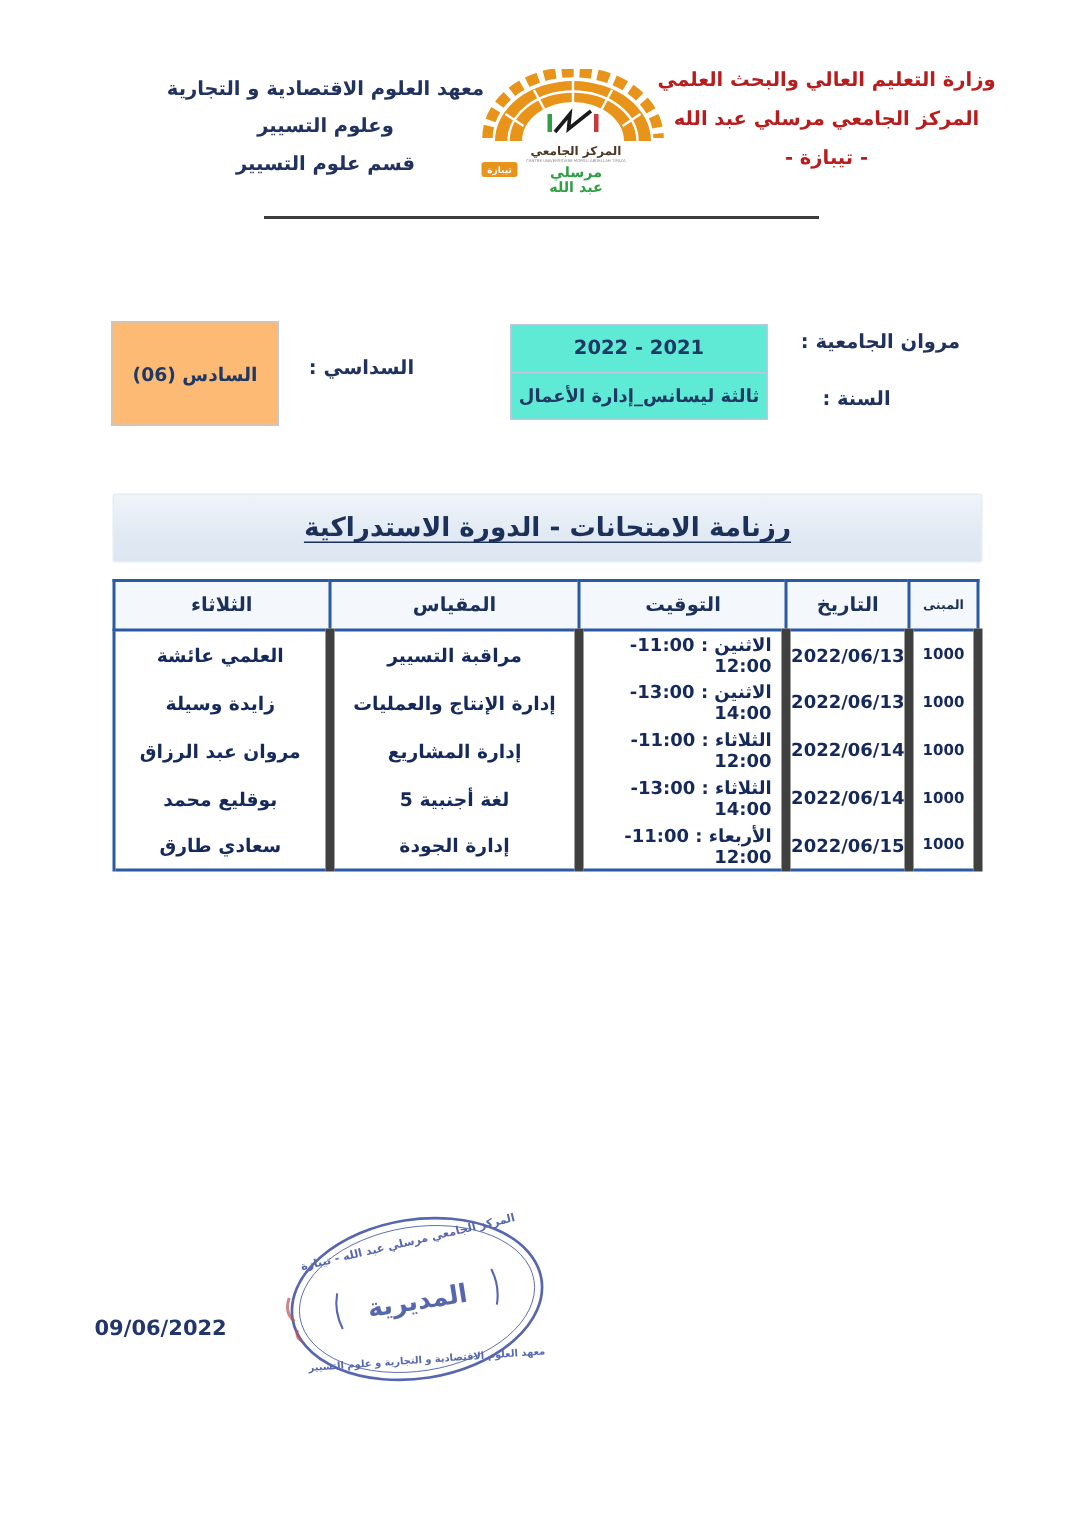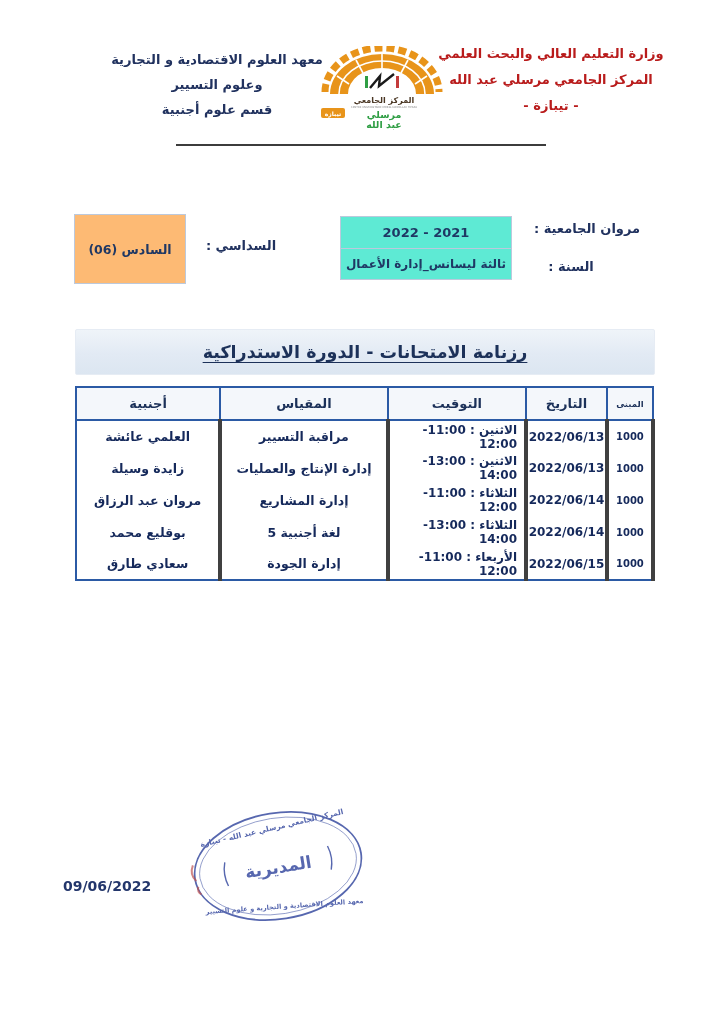--- a/index.html
+++ b/index.html
@@ -69,21 +69,21 @@
     text-decoration: underline; text-underline-offset: 4px;
   }
 
   
   .sched-table {
     position: absolute; top: 386px; left: 75px; width: 580px;
     border-collapse: collapse; direction: rtl;
     font-weight: bold; color: #15295b;
   }
   .sched-table th, .sched-table td {
-    border-right: 4px solid #404040; border-left: 2px solid #2b5aa5;
+    border-right: 6px solid #404040; border-left: 2px solid #2b5aa5;
   }
   .sched-table thead th {
     border: 2px solid #2b5aa5;
     background: #f4f7fb; font-size: 13px; color: #1c3159;
     height: 33px; text-align: center;
   }
   .sched-table thead th.small { font-size: 8.5px; font-weight: bold; }
   .sched-table tbody tr { height: 32px; }
   .sched-table tbody td { text-align: center; font-size: 12.5px; }
   .sched-table tbody td.time { text-align: right; padding-right: 7px; font-size: 12px; }
@@ -139,21 +139,21 @@
       <g>
         <rect x="3" y="62" width="24" height="10" rx="2" fill="#e8941a"></rect>
         <text x="15" y="69.5" text-anchor="middle" font-size="6" font-weight="bold" fill="#ffffff">تيبازة</text>
       </g>
     </svg>
   </div>
 
   <div class="hdr-left">
     <div>معهد العلوم الاقتصادية و التجارية</div>
     <div>وعلوم التسيير</div>
-    <div>قسم علوم أجنبية</div>
+    <div>قسم علوم التسيير</div>
   </div>
 
   <div class="divider"></div>
 
   <div class="info-label lbl-acadyear">مروان الجامعية :</div>
   <div class="info-label lbl-year">السنة :</div>
   <div class="year-boxes">
     <div class="cell">2021 - 2022</div>
     <div class="cell">ثالثة ليسانس_إدارة الأعمال</div>
   </div>
@@ -171,21 +171,21 @@
         <col style="width:24%">
         <col style="width:29%">
         <col style="width:25%">
     </colgroup>
     <thead>
       <tr>
         <th class="small">المبنى</th>
         <th>التاريخ</th>
         <th>التوقيت</th>
         <th>المقياس</th>
-        <th>أجنبية</th>
+        <th>الثلاثاء</th>
       </tr>
     </thead>
     <tbody>
       <tr>
         <td class="bldg">1000</td>
         <td class="date-cell">2022/06/13</td>
         <td class="time">الاثنين :  11:00-12:00</td>
         <td>مراقبة التسيير</td>
         <td>العلمي عائشة</td>
       </tr>

